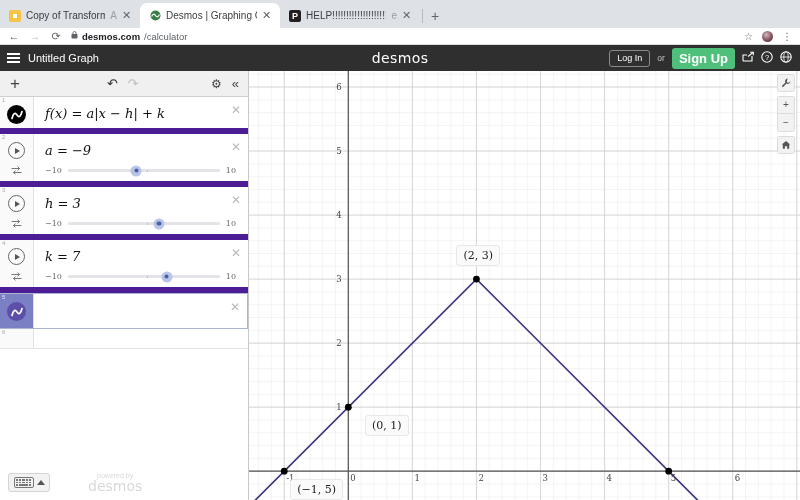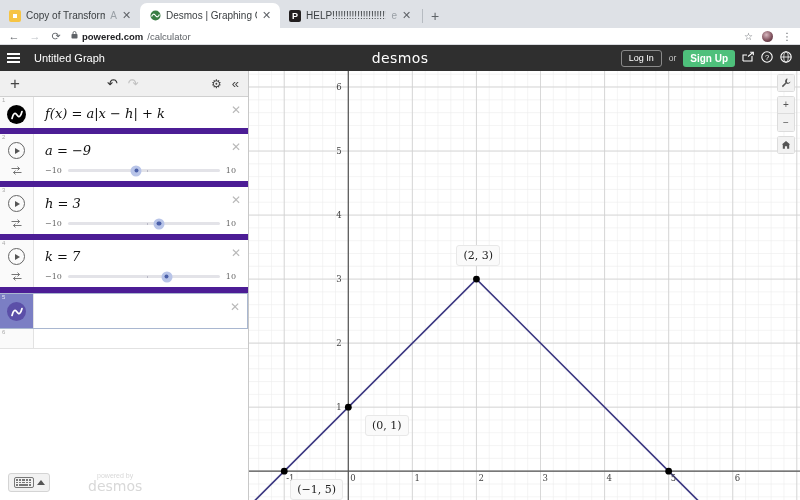--- a/index.html
+++ b/index.html
@@ -59,38 +59,38 @@
   .kebab { font-size: 10px; color: #5f6368; letter-spacing: 0; }
 
   
   .desmos-header {
     position: absolute; left: 0; top: 45px; width: 800px; height: 26px;
     background: #2f2f2f; display: flex; align-items: center;
   }
   .hamburger { width: 26px; display: flex; flex-direction: column; gap: 2.5px;
     align-items: center; justify-content: center; height: 26px; }
   .hamburger span { display: block; width: 13px; height: 1.6px; background: #fff; }
-  .graph-title { color: #fff; font-size: 11px; margin-left: 8px; }
+  .graph-title { color: #fff; font-size: 11px; margin-left: 2px; }
   .desmos-logo {
     position: absolute; left: 0; right: 0; text-align: center;
     color: #fff; font-size: 14px; letter-spacing: 0.4px;
     font-family: "DejaVu Sans", sans-serif;
   }
   .header-right {
     margin-left: auto; display: flex; align-items: center; gap: 7px;
     padding-right: 8px; position: relative; z-index: 2;
   }
   .btn-login {
     border: 1px solid #8a8a8a; border-radius: 3px; color: #fff;
     font-size: 9px; padding: 2.5px 7px; background: transparent;
   }
   .or-text { color: #c8c8c8; font-size: 8.5px; }
   .btn-signup {
     background: #4ec07b; border-radius: 3px; color: #fff; font-weight: bold;
-    font-size: 10px; padding: 3px 7px; border: none;
+    font-size: 13px; padding: 3px 7px; border: none;
   }
   .hdr-ico { color: #fff; font-size: 11px; line-height: 1; }
 
   
   .panel {
     position: absolute; left: 0; top: 71px; width: 249px; height: 429px;
     background: #fff; border-right: 1px solid #c8c8c8;
   }
   .panel-toolbar {
     height: 26px; background: #f0f0f0; border-bottom: 1px solid #d0d0d0;
@@ -253,21 +253,21 @@
     <span class="nav-btn">←</span>
     <span class="nav-btn disabled">→</span>
     <span class="nav-btn">⟳</span>
     <div class="omnibox">
       <span class="lock">
         <svg width="7" height="8" viewBox="0 0 7 8">
             <rect x="0.5" y="3" width="6" height="4.5" rx="0.8" fill="#5f6368"></rect>
             <path d="M2 3V2a1.5 1.5 0 0 1 3 0v1" stroke="#5f6368" stroke-width="0.9" fill="none"></path>
           </svg>
       </span>
-      <span class="url-strong">powered.com</span>
+      <span class="url-strong">desmos.com</span>
         <span class="url-rest">/calculator</span>
     </div>
     <span class="tb-icon">☆</span>
     <span class="avatar"></span>
     <span class="kebab">⋮</span>
   </div>
 
   <div class="desmos-header">
     <span class="hamburger">
         <span></span>

